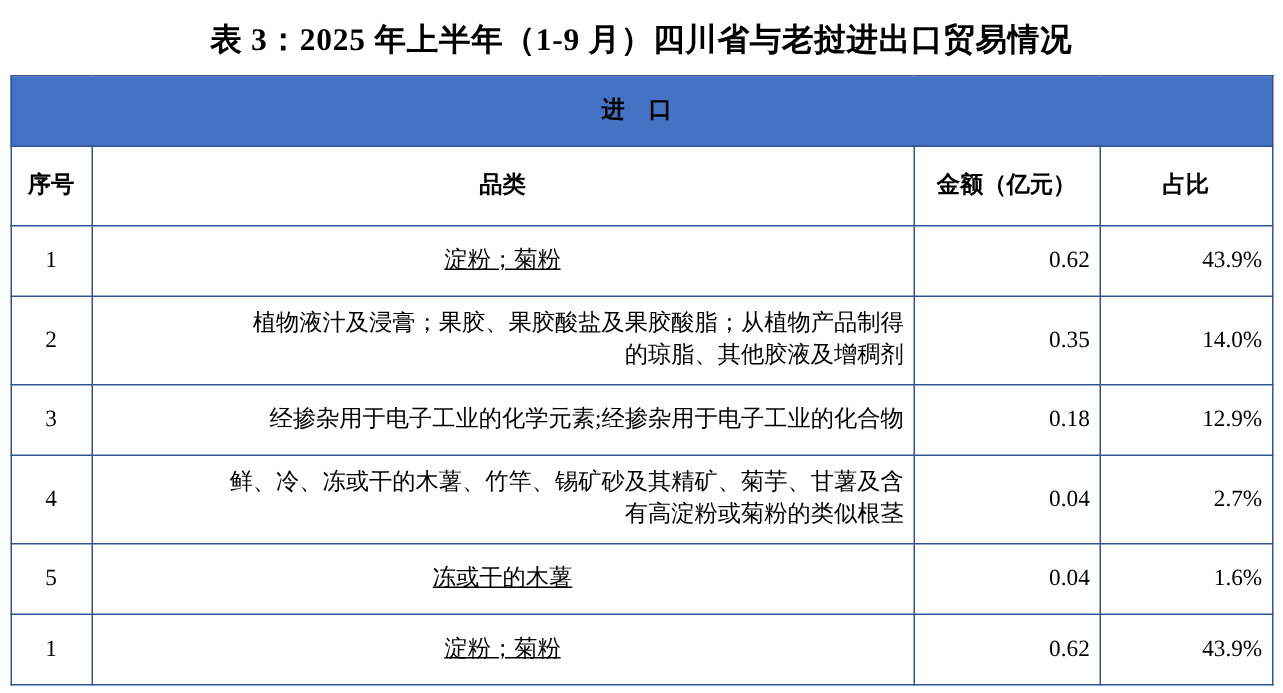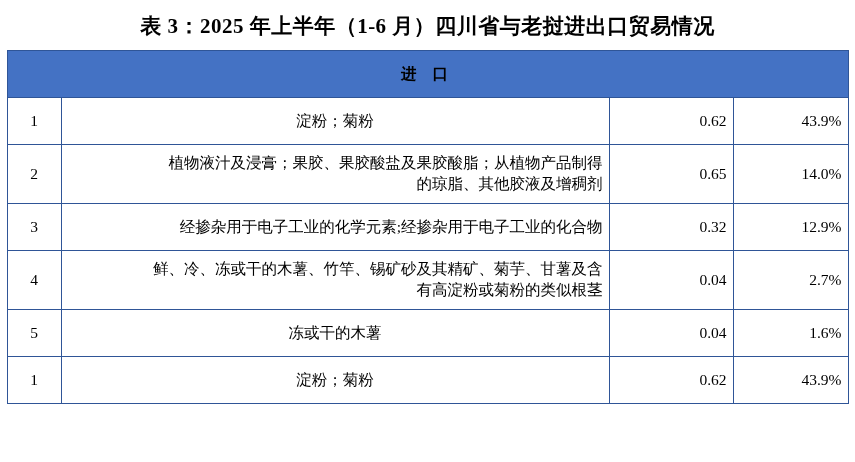--- a/index.html
+++ b/index.html
@@ -57,73 +57,79 @@
   .hdr td {
     text-align: center;
     font-weight: bold;
     font-size: 16px;
     height: 44px;
   }
   .col-idx { width: 54px; text-align: center; }
   .col-cat { width: 548px; }
   .col-amt { width: 124px; text-align: right; }
   .col-pct { width: 115px; text-align: right; }
-  .cat-center { text-align: center; }
+  .cat-center { text-align: center; text-decoration: underline; }
   .cat-left { text-align: right; }
   .row-tall td { height: 50px; }
   .row-std td { height: 38px; }
   .cell-wrap {
     display: block;
     white-space: pre-line;
   }
 </style>
 </head>
 <body>
 
 <div class="page">
 
-  <div class="doc-title">表 3：2025 年上半年（1-6 月）四川省与老挝进出口贸易情况</div>
+  <div class="doc-title">表 3：2025 年上半年（1-9 月）四川省与老挝进出口贸易情况</div>
 
   <table class="trade-table">
     <colgroup>
       <col class="col-idx">
       <col class="col-cat">
       <col class="col-amt">
       <col class="col-pct">
     </colgroup>
     <tbody>
       <tr>
         <td class="banner-cell" colspan="4">进  口</td>
+      </tr>
+      <tr class="hdr">
+        <td>序号</td>
+        <td>品类</td>
+        <td>金额（亿元）</td>
+        <td>占比</td>
       </tr>
 
       <tr class="row-std">
         <td class="col-idx">1</td>
         <td class="cat-center">
             <span class="cell-wrap">淀粉；菊粉</span>
           </td>
         <td class="col-amt">0.62</td>
         <td class="col-pct">43.9%</td>
       </tr>
 
       <tr class="row-tall">
         <td class="col-idx">2</td>
         <td class="cat-left">
             <span class="cell-wrap">植物液汁及浸膏；果胶、果胶酸盐及果胶酸脂；从植物产品制得
 的琼脂、其他胶液及增稠剂</span>
           </td>
-        <td class="col-amt">0.65</td>
+        <td class="col-amt">0.35</td>
         <td class="col-pct">14.0%</td>
       </tr>
 
       <tr class="row-std">
         <td class="col-idx">3</td>
         <td class="cat-left">
             <span class="cell-wrap">经掺杂用于电子工业的化学元素;经掺杂用于电子工业的化合物</span>
           </td>
-        <td class="col-amt">0.32</td>
+        <td class="col-amt">0.18</td>
         <td class="col-pct">12.9%</td>
       </tr>
 
       <tr class="row-tall">
         <td class="col-idx">4</td>
         <td class="cat-left">
             <span class="cell-wrap">鲜、冷、冻或干的木薯、竹竿、锡矿砂及其精矿、菊芋、甘薯及含
 有高淀粉或菊粉的类似根茎</span>
           </td>
         <td class="col-amt">0.04</td>

